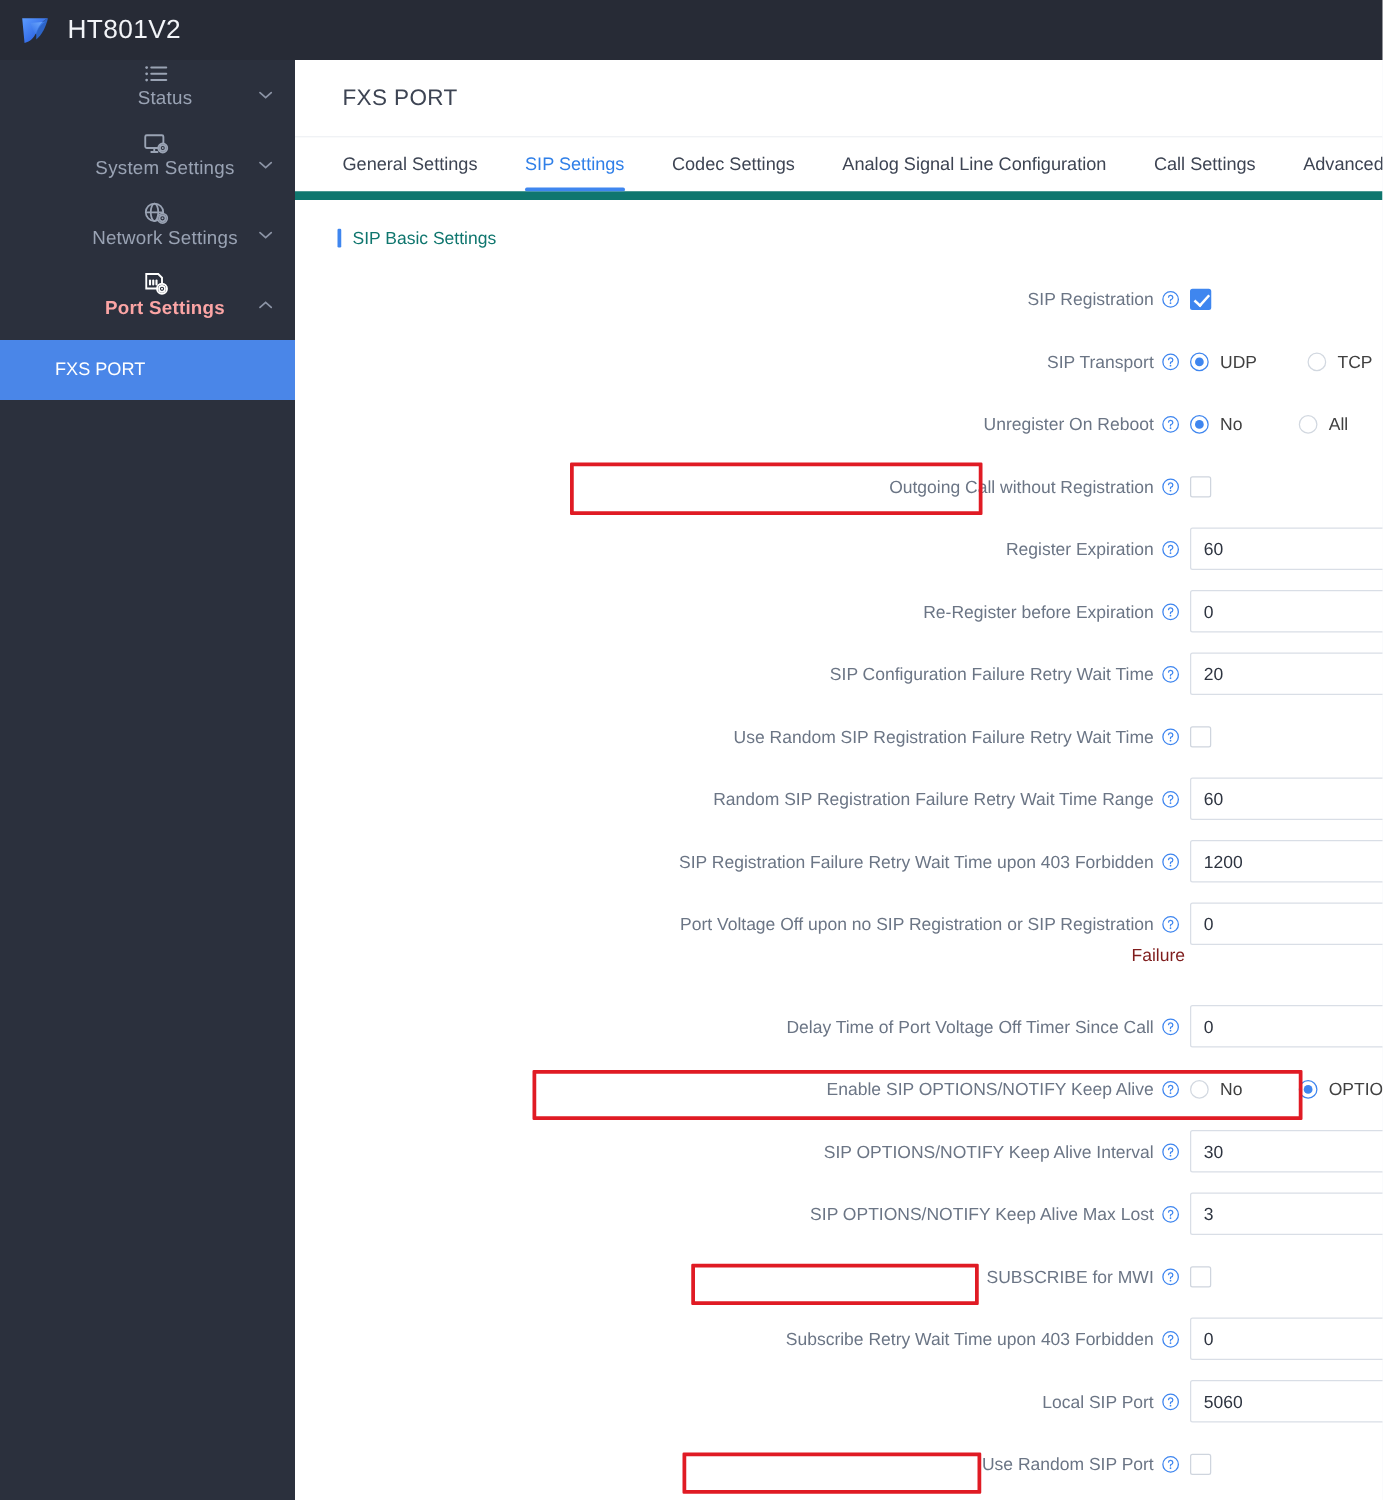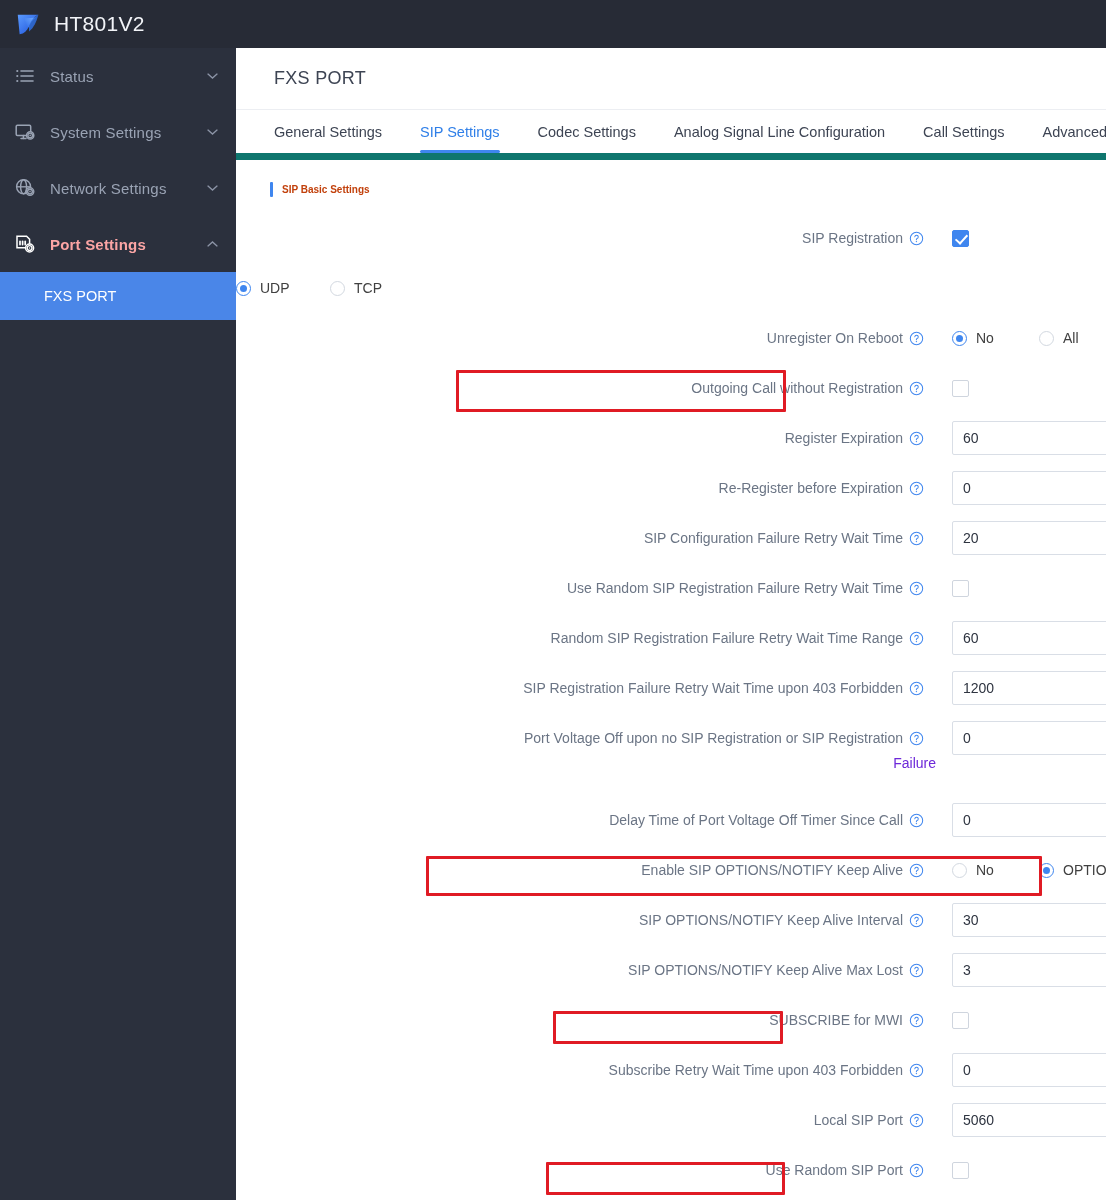--- a/index.html
+++ b/index.html
@@ -25,21 +25,21 @@
   }
 
   
   #sidebar {
     position: absolute; top: 48px; left: 0;
     width: 236px; height: 1152px;
     background: #2b303d;
   }
   .nav-item {
     height: 56px; display: flex; align-items: center;
-    padding-left: 14px; cursor: pointer; position: relative;
+    padding-left: 14px; cursor: pointer; position: relative; flex-direction: column;
   }
   .nav-ico {
     width: 22px; height: 22px; flex: 0 0 22px;
     display: flex; align-items: center; justify-content: center;
     color: #9aa3b4;
   }
   .nav-ico svg { display: block; }
   .nav-label {
     margin-left: 14px; font-size: 15px; color: #9aa3b4; letter-spacing: .2px;
   }
@@ -96,48 +96,48 @@
   }
 
   .sect-head {
     display: flex; align-items: center;
     margin: 0 0 16px 34px;
   }
   .sect-bar {
     width: 3px; height: 15px; background: #3f86ef; border-radius: 1px;
     margin-right: 9px;
   }
-  .sect-title { font-size: 10px; color: #c2410c; font-weight: bold; }
+  .sect-title { font-size: 14px; color: #0f766e; font-weight: normal; }
 
   
   .row {
     display: flex; align-items: flex-start;
     height: 50px;
     position: relative;
   }
   .lbl {
     width: 716px; flex: 0 0 716px;
-    text-align: right; padding-right: 28px;
+    text-align: right; padding-right: 8px;
     font-size: 14px; color: #6b7585;
     display: flex; align-items: center; justify-content: flex-end;
     height: 34px; margin-top: 8px;
     white-space: nowrap;
   }
   .lbl .qm { margin-left: 6px; flex: 0 0 auto; display: inline-flex; }
   .ctl {
     flex: 1 1 auto; display: flex; align-items: center;
     height: 34px; margin-top: 8px;
   }
 
   
   .row.tall { height: 82px; }
   .contline {
-    position: absolute; left: 0; width: 716px;
+    position: absolute; left: 12px; width: 716px;
     text-align: right; padding-right: 16px;
-    font-size: 14px; color: #6d28d9; top: 42px;
+    font-size: 14px; color: #7f1d1d; top: 42px;
   }
 
   
   input.txt {
     width: 332px; height: 34px;
     border: 1px solid #d9dee6; border-radius: 2px;
     background: #fff; outline: none;
     font-family: "Liberation Sans", sans-serif;
     font-size: 14px; color: #2e3440;
     padding: 0 10px;
@@ -334,20 +334,30 @@
               <circle cx="7.9" cy="11.3" r=".75" fill="#3f86ef" stroke="none"></circle>
             </svg>
         </span>
       </div>
       <div class="ctl">
         <span class="cb on"></span>
       </div>
     </div>
 
     <div class="row">
+      <div class="lbl">
+        <span>SIP Transport</span>
+        <span class="qm">
+          <svg width="15" height="15" viewBox="0 0 16 16" fill="none" stroke="#3f86ef" stroke-width="1.1">
+              <circle cx="8" cy="8" r="6.6"></circle>
+              <path d="M6.2 6.1a1.85 1.85 0 1 1 2.1 2.1c-.35.12-.42.4-.42.75v.35" stroke-linecap="round"></path>
+              <circle cx="7.9" cy="11.3" r=".75" fill="#3f86ef" stroke="none"></circle>
+            </svg>
+        </span>
+      </div>
       <div class="ctl rgroup">
         <span class="ritem" style="width:84px">
           <span class="rdot on"></span>
           <span class="rlab">UDP</span>
         </span>
         <span class="ritem" style="width:83px">
           <span class="rdot"></span>
           <span class="rlab">TCP</span>
         </span>
 

